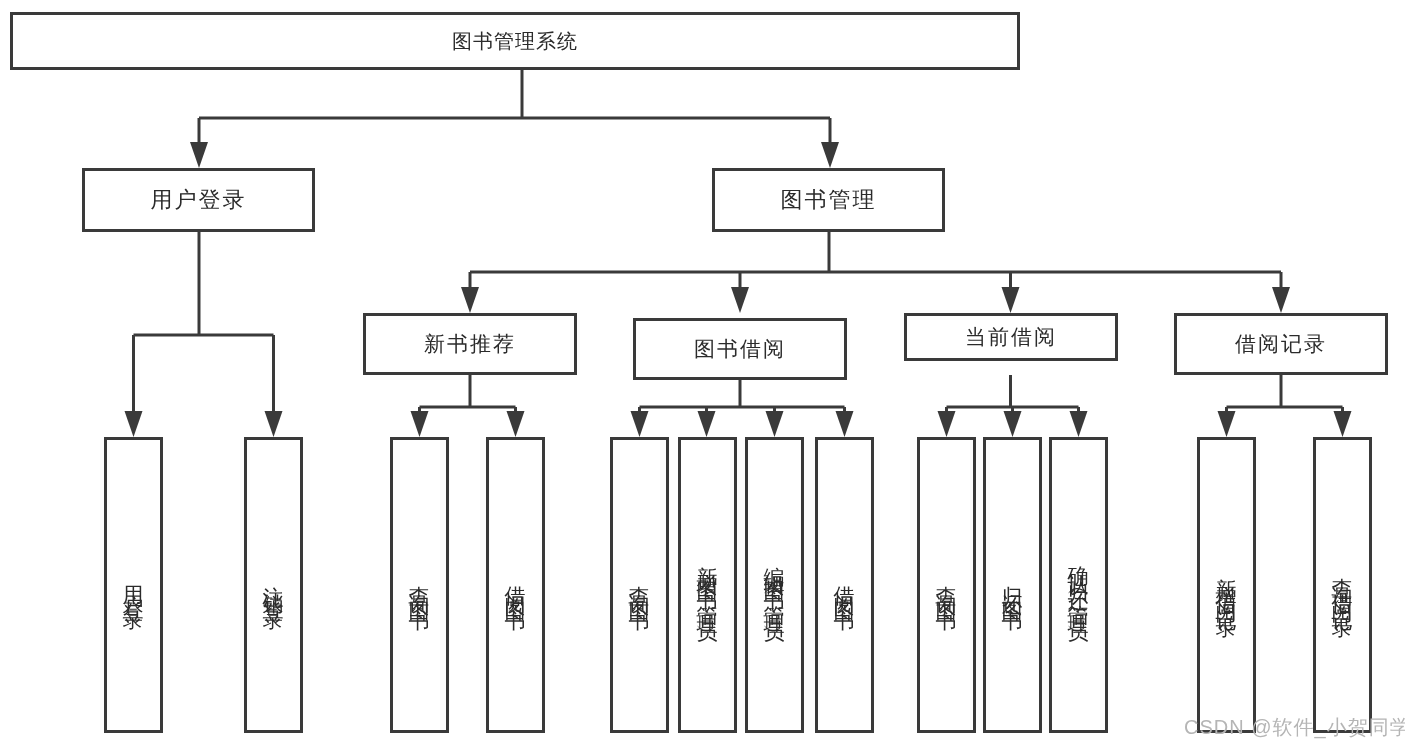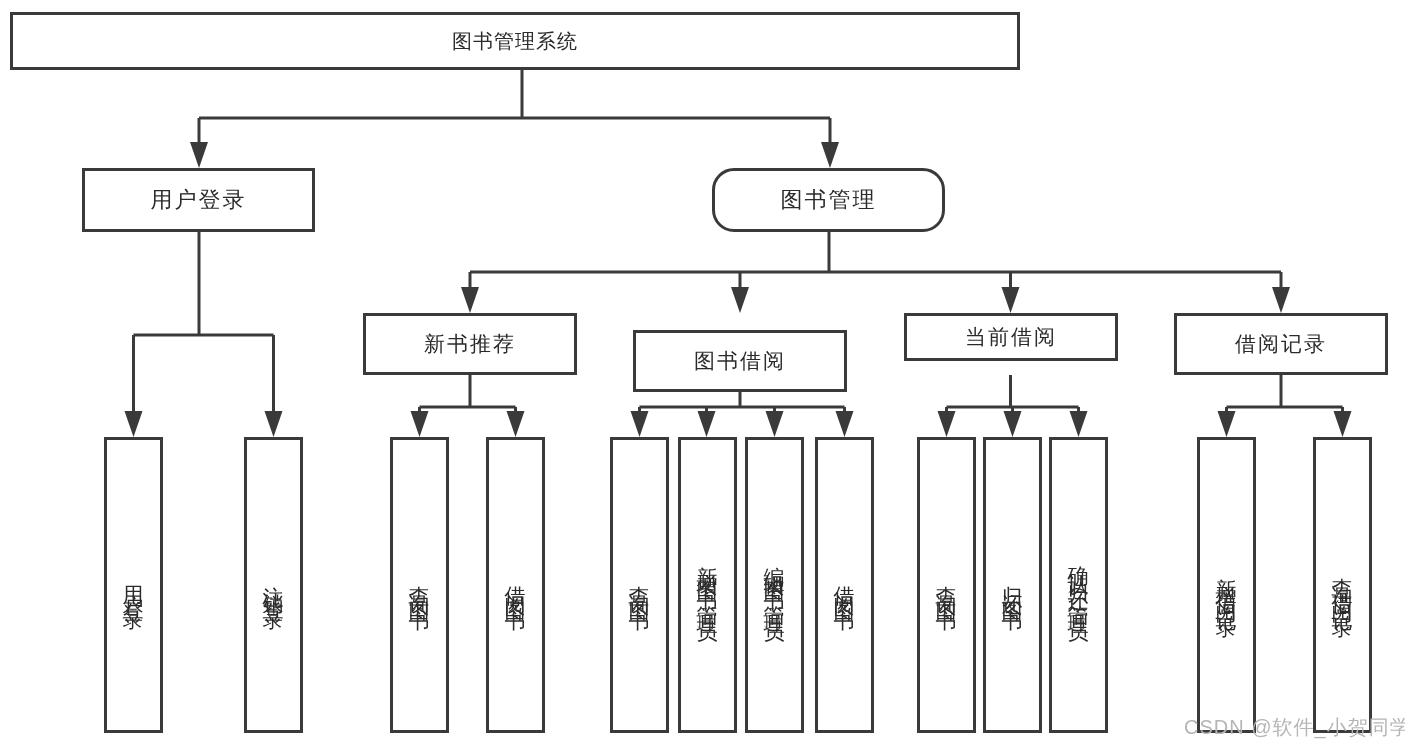--- a/index.html
+++ b/index.html
@@ -125,28 +125,28 @@
     </g>
   </svg>
 
   <div class="node root" style="left:10px; top:12px; width:1010px; height:58px;">
     <span>图书管理系统</span>
   </div>
 
   <div class="node h2" style="left:82px; top:168px; width:233px; height:64px;">
     <span>用户登录</span>
   </div>
-  <div class="node h2" style="left:712px; top:168px; width:233px; height:64px;border-radius:22px;">
+  <div class="node h2" style="left:712px; top:168px; width:233px; height:64px;">
     <span>图书管理</span>
   </div>
 
   <div class="node h3" style="left:363px; top:313px; width:214px; height:62px;">
     <span>新书推荐</span>
   </div>
-  <div class="node h3" style="left:633px; top:330px; width:214px; height:62px;">
+  <div class="node h3" style="left:633px; top:318px; width:214px; height:62px;">
     <span>图书借阅</span>
   </div>
   <div class="node h3" style="left:904px; top:313px; width:214px; height:48px;">
     <span>当前借阅</span>
   </div>
   <div class="node h3" style="left:1174px; top:313px; width:214px; height:62px;">
     <span>借阅记录</span>
   </div>
 
   <div class="node leaf" style="left:104px; top:437px; width:59px; height:296px;">

